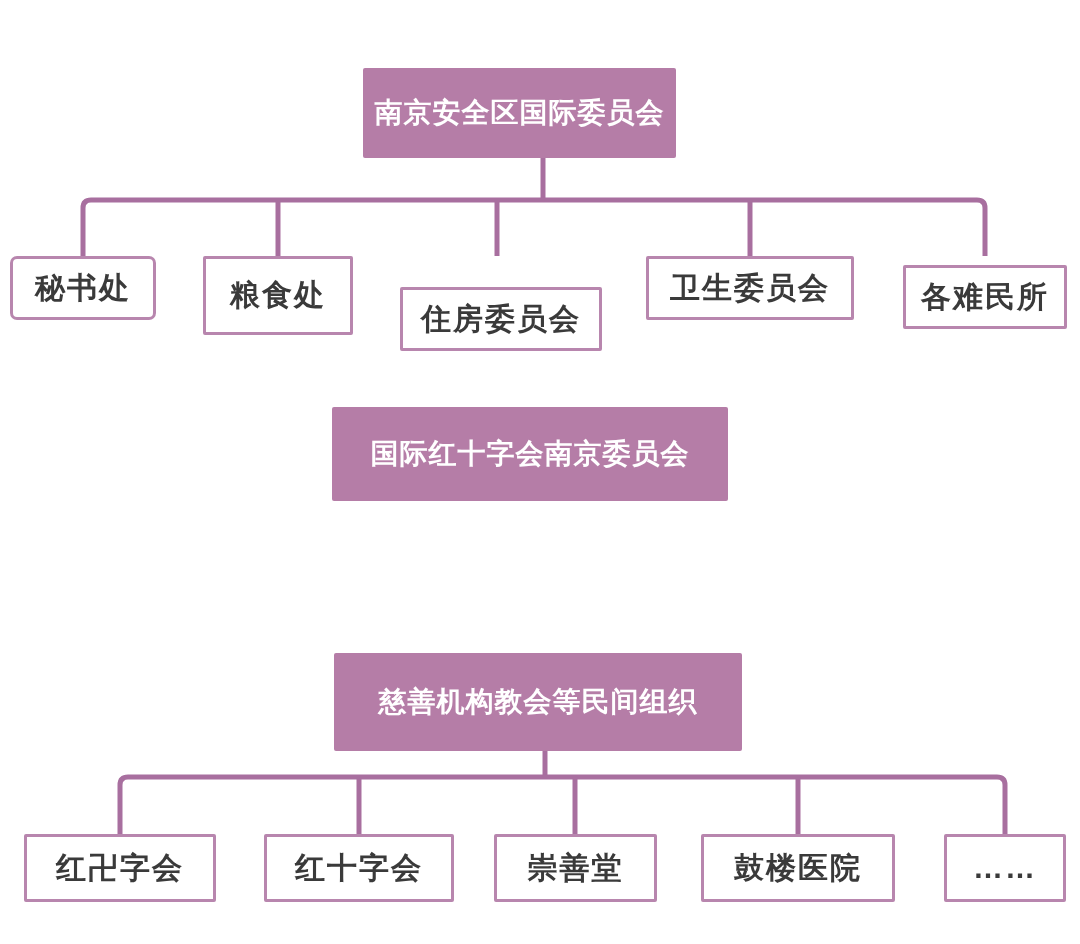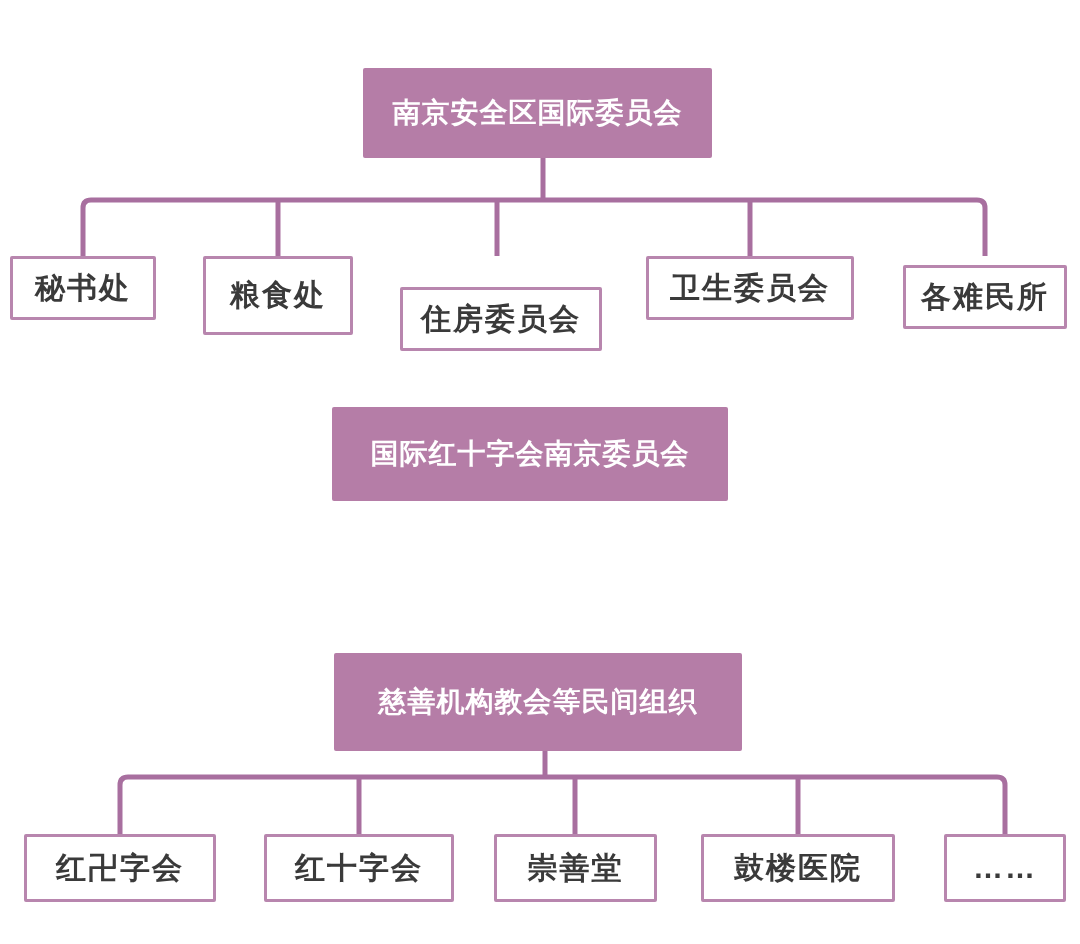--- a/index.html
+++ b/index.html
@@ -65,23 +65,23 @@
     <path class="connector-path" d="M497 200 L497 256"></path>
     <path class="connector-path" d="M750 200 L750 256"></path>
 
     <path class="connector-path" d="M545 731 L545 777"></path>
     <path class="connector-path" d="M120 834 L120 785 Q120 777 128 777 L997 777 Q1005 777 1005 785 L1005 834"></path>
     <path class="connector-path" d="M359 777 L359 834"></path>
     <path class="connector-path" d="M575 777 L575 834"></path>
     <path class="connector-path" d="M798 777 L798 834"></path>
   </svg>
 
-  <div class="parent-node" style="left:363px; top:68px; width:349px; height:90px;">南京安全区国际委员会</div>
+  <div class="parent-node" style="left:363px; top:68px; width:313px; height:90px;">南京安全区国际委员会</div>
 
-  <div class="child-node" style="left:10px; top:256px; width:146px; height:64px;">秘书处</div>
+  <div class="child-node" style="left:10px; top:256px; width:146px; height:64px;border-radius:7px;">秘书处</div>
 
   <div class="child-node" style="left:203px; top:256px; width:150px; height:79px;">粮食处</div>
 
   <div class="child-node" style="left:400px; top:256px; width:202px; height:64px;margin-top:31px;">住房委员会</div>
 
   <div class="child-node" style="left:646px; top:256px; width:208px; height:64px;">卫生委员会</div>
 
   <div class="child-node" style="left:903px; top:256px; width:164px; height:64px;margin-top:9px;">各难民所</div>
 
   <div class="parent-node" style="left:332px; top:407px; width:396px; height:94px;">国际红十字会南京委员会</div>

